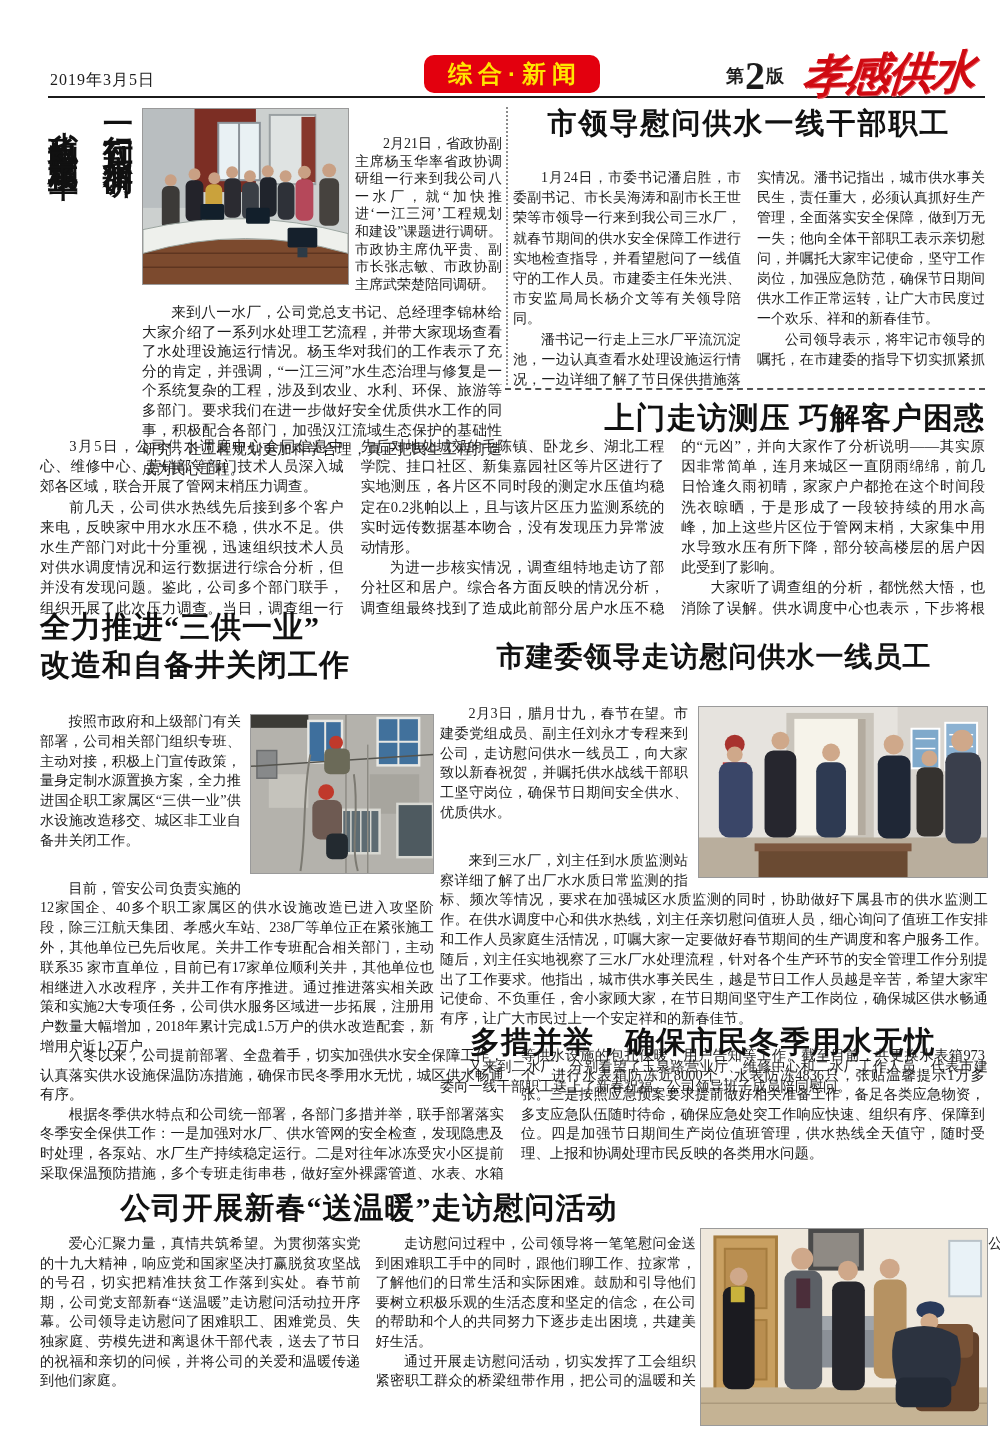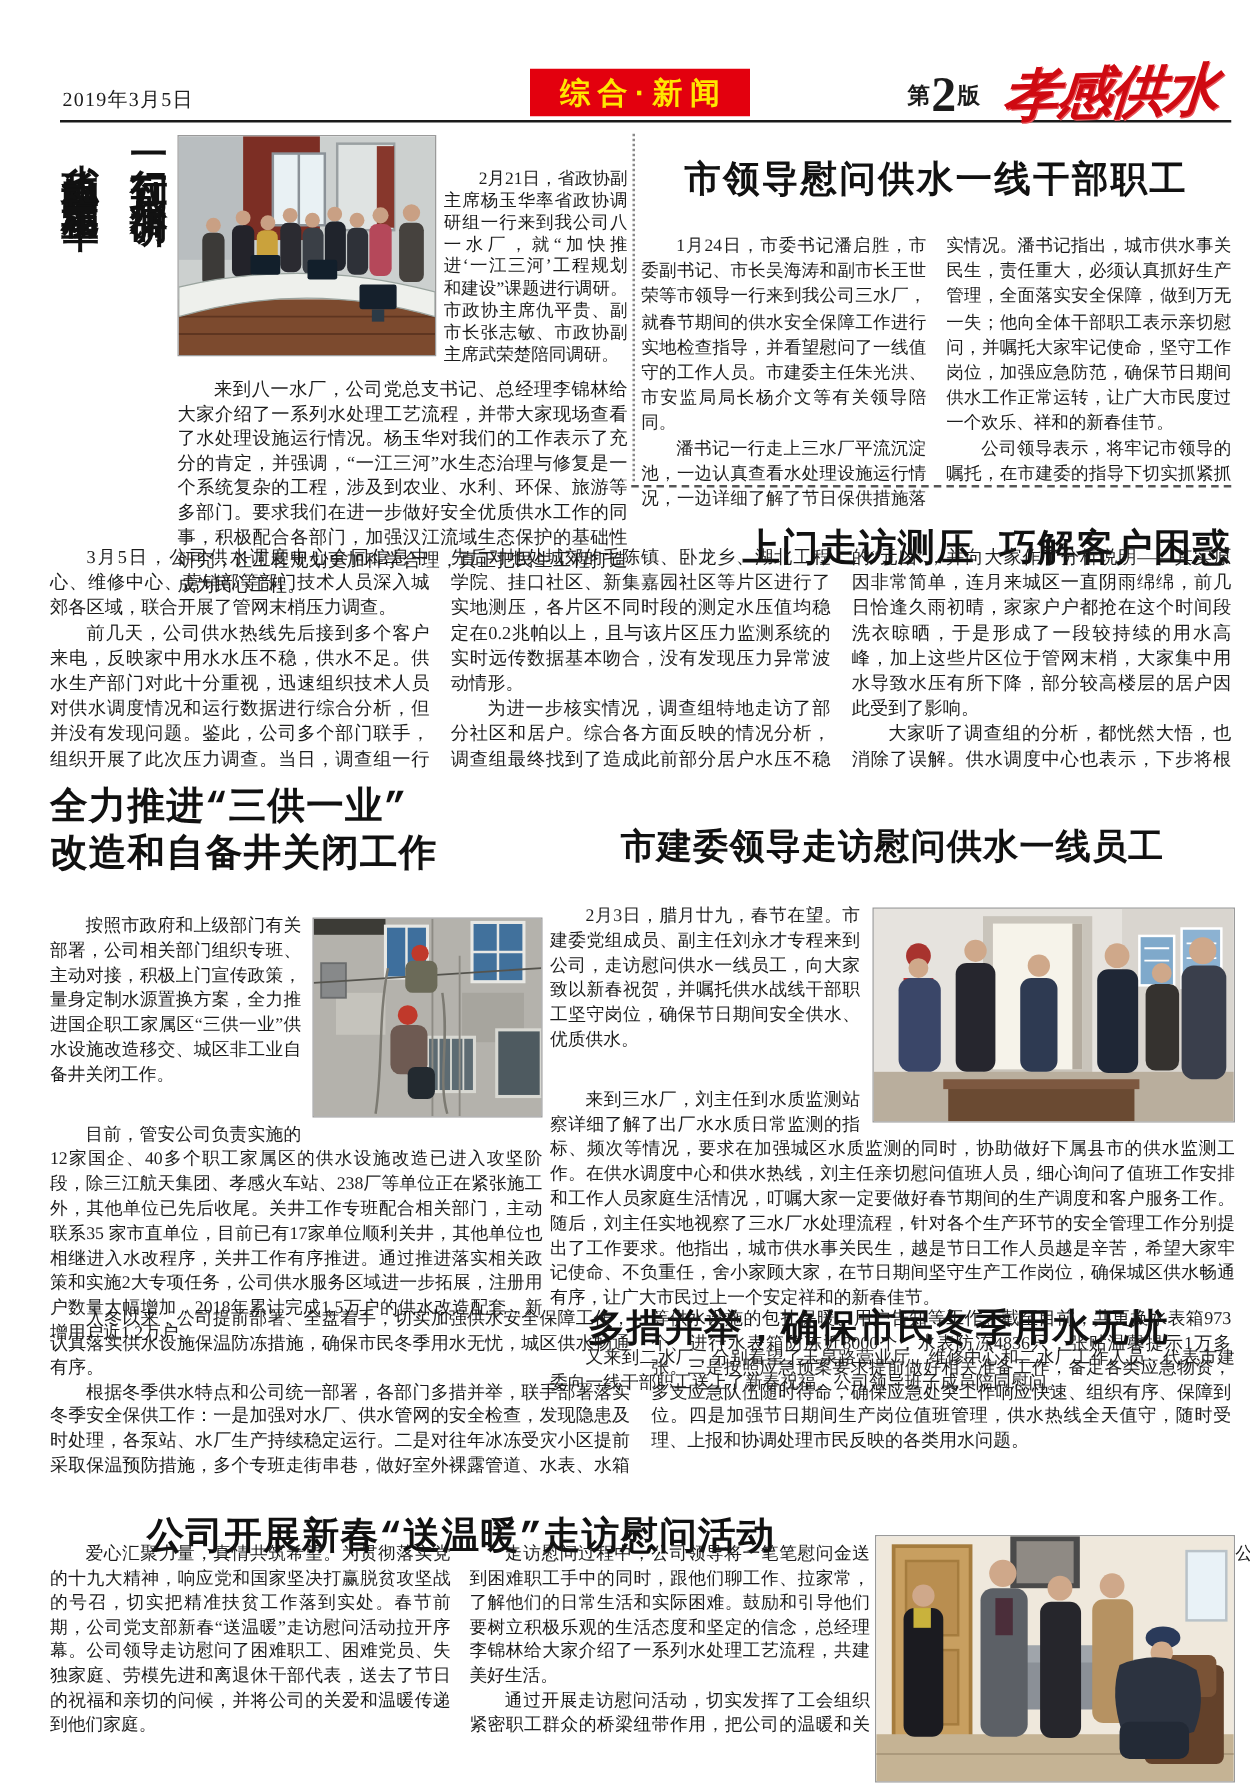--- a/index.html
+++ b/index.html
@@ -25,21 +25,21 @@
   .edition .small { font-size:18px; font-weight:bold; }
   .edition .big { font-size:40px; font-weight:bold; line-height:1; margin:0 1px; }
   .masthead {
     position:absolute; left:802px; top:44px; width:185px;
     font-size:45px; font-weight:bold; font-style:italic;
     letter-spacing:-2px; transform:rotate(-2deg) skewX(-6deg);
     color:#cf0a12; text-shadow:1px 1px 0 #e8555a; white-space:nowrap;
   }
   
   .para { text-indent:2em; text-align:justify;margin-top:28px; }
-  .hl { font-family:Liberation Mono, monospace; font-weight:bold; color:#111;margin-top:20px; }
+  .hl { font-family:Liberation Serif, serif; font-weight:bold; color:#111; }
   .cols { column-fill:auto; }
   .cols p { text-indent:2em; text-align:justify; }
   
   .a1 { position:absolute; left:42px; top:105px; width:458px; height:320px; }
   .a1-vtitle { position:absolute; left:0; top:2px; display:flex; gap:14px; height:316px; }
   .a1-vtitle span {
     writing-mode:vertical-lr; text-orientation:upright;
     font-family:"Liberation Sans","DejaVu Sans",sans-serif;
     font-weight:bold; font-size:30px; letter-spacing:5px; color:#111;
   }
@@ -78,21 +78,21 @@
   .a7-photo { position:absolute; left:660px; top:42px; width:288px; height:198px; }
   .photo-frame svg { display:block; width:100%; height:100%; border:1px solid #9a9a9a; }
 </style>
 </head>
 <body>
 
 <div class="page">
 
   <div class="date">2019年3月5日</div>
   <div class="header-rule"></div>
-  <div class="section-box" style="background:#e3000e;">
+  <div class="section-box" style="background:#e3000e;border-radius:10px;">
     <span style="color:#ffe600;">综合·新闻</span>
   </div>
   <div class="edition">
     <span class="small">第</span>
     <span class="big">2</span>
     <span class="small">版</span>
   </div>
   <div class="masthead">孝感供水</div>
 
   <div class="a1">
@@ -254,21 +254,21 @@
     <div class="a6-body cols">
       <p>入冬以来，公司提前部署、全盘着手，切实加强供水安全保障工作，认真落实供水设施保温防冻措施，确保市民冬季用水无忧，城区供水畅通有序。</p>
       <p>根据冬季供水特点和公司统一部署，各部门多措并举，联手部署落实冬季安全保供工作：一是加强对水厂、供水管网的安全检查，发现隐患及时处理，各泵站、水厂生产持续稳定运行。二是对往年冰冻受灾小区提前采取保温预防措施，多个专班走街串巷，做好室外裸露管道、水表、水箱等供水设施的包扎保暖、用户告知等工作。截至目前，共更换水表箱973个、进行水表箱防冻近8000个，水表防冻4836只，张贴温馨提示1万多张。三是按照应急预案要求提前做好相关准备工作，备足各类应急物资，多支应急队伍随时待命，确保应急处突工作响应快速、组织有序、保障到位。四是加强节日期间生产岗位值班管理，供水热线全天值守，随时受理、上报和协调处理市民反映的各类用水问题。</p>
     </div>
   </div>
 
   <div class="a7">
     <div class="a7-title hl">公司开展新春“送温暖”走访慰问活动</div>
     <div class="a7-body cols">
       <p>爱心汇聚力量，真情共筑希望。为贯彻落实党的十九大精神，响应党和国家坚决打赢脱贫攻坚战的号召，切实把精准扶贫工作落到实处。春节前期，公司党支部新春“送温暖”走访慰问活动拉开序幕。公司领导走访慰问了困难职工、困难党员、失独家庭、劳模先进和离退休干部代表，送去了节日的祝福和亲切的问候，并将公司的关爱和温暖传递到他们家庭。</p>
-      <p>走访慰问过程中，公司领导将一笔笔慰问金送到困难职工手中的同时，跟他们聊工作、拉家常，了解他们的日常生活和实际困难。鼓励和引导他们要树立积极乐观的生活态度和坚定的信念，总经理李锦林给大家介绍了一系列水处理工艺流程，共建美好生活。</p>
+      <p>走访慰问过程中，公司领导将一笔笔慰问金送到困难职工手中的同时，跟他们聊工作、拉家常，了解他们的日常生活和实际困难。鼓励和引导他们要树立积极乐观的生活态度和坚定的信念，在公司的帮助和个人的共同努力下逐步走出困境，共建美好生活。</p>
       <p>通过开展走访慰问活动，切实发挥了工会组织紧密职工群众的桥梁纽带作用，把公司的温暖和关怀送到了职工群众的心坎上，有效的维护了公司和谐稳定发展的大局。</p>
     </div>
     <div class="a7-photo photo-frame">
       <svg viewBox="0 0 288 198" preserveAspectRatio="none">
         <rect x="0" y="0" width="288" height="198" fill="#efe8dc"></rect>
         <rect x="14" y="8" width="62" height="156" fill="#c89f60" stroke="#a57c3e" stroke-width="3"></rect>
         <rect x="24" y="20" width="42" height="60" fill="#b98e50" stroke="#a57c3e" stroke-width="2"></rect>
         <rect x="24" y="92" width="42" height="60" fill="#b98e50" stroke="#a57c3e" stroke-width="2"></rect>
         <rect x="108" y="0" width="56" height="42" fill="#4a4a4a"></rect>
         <rect x="113" y="4" width="46" height="34" fill="#8f8a84"></rect>

